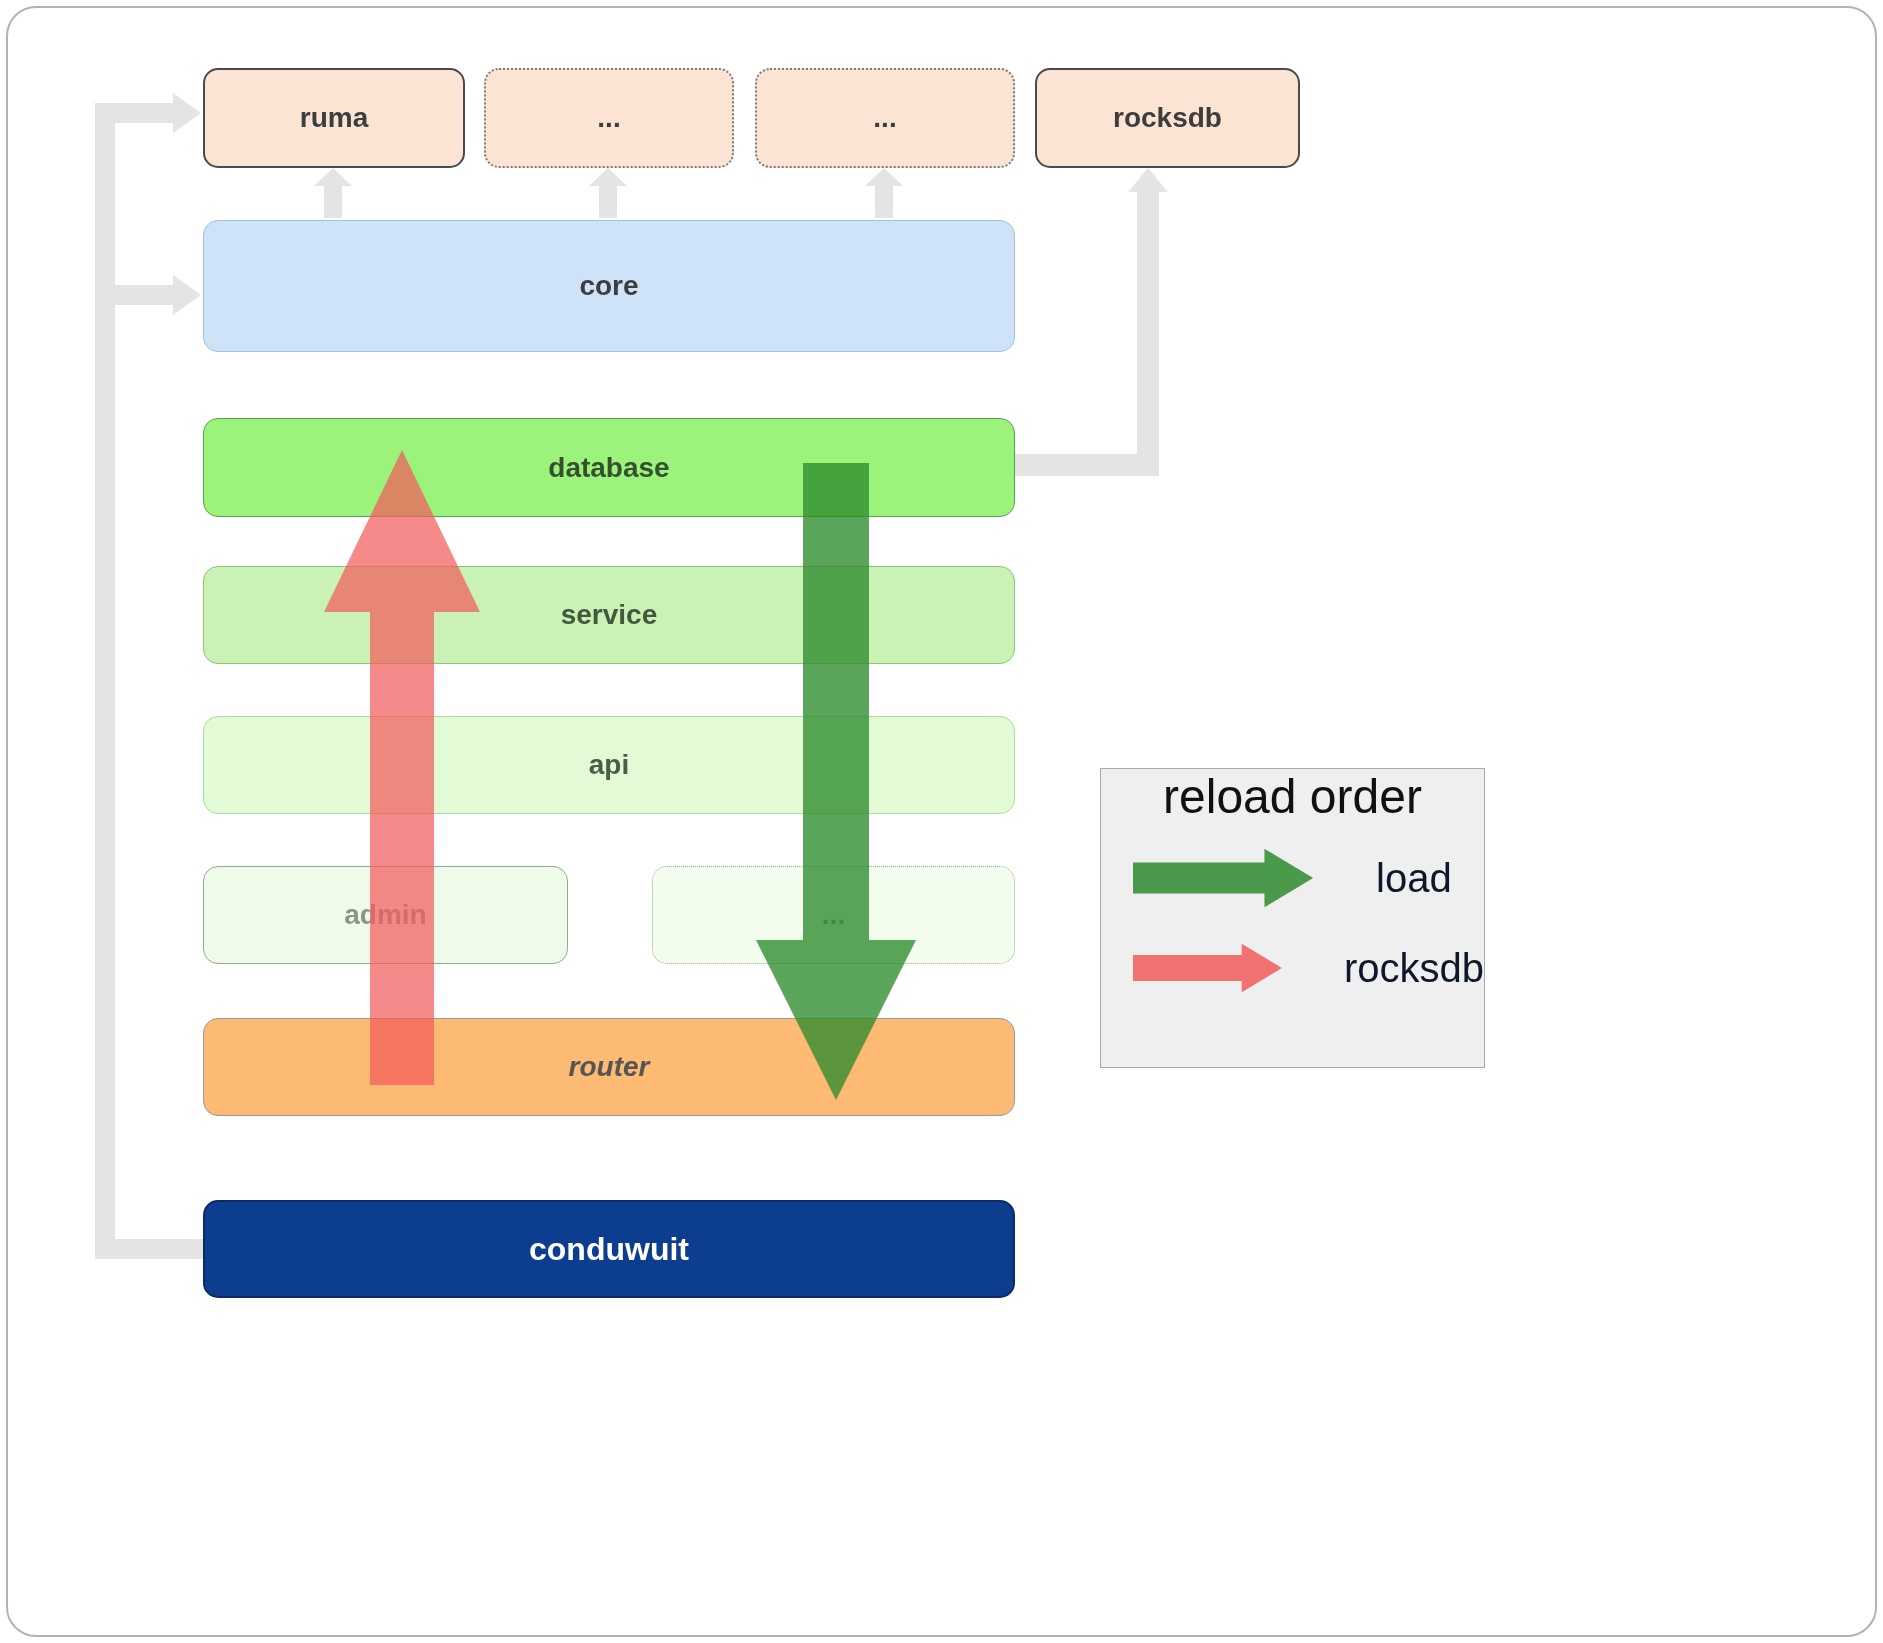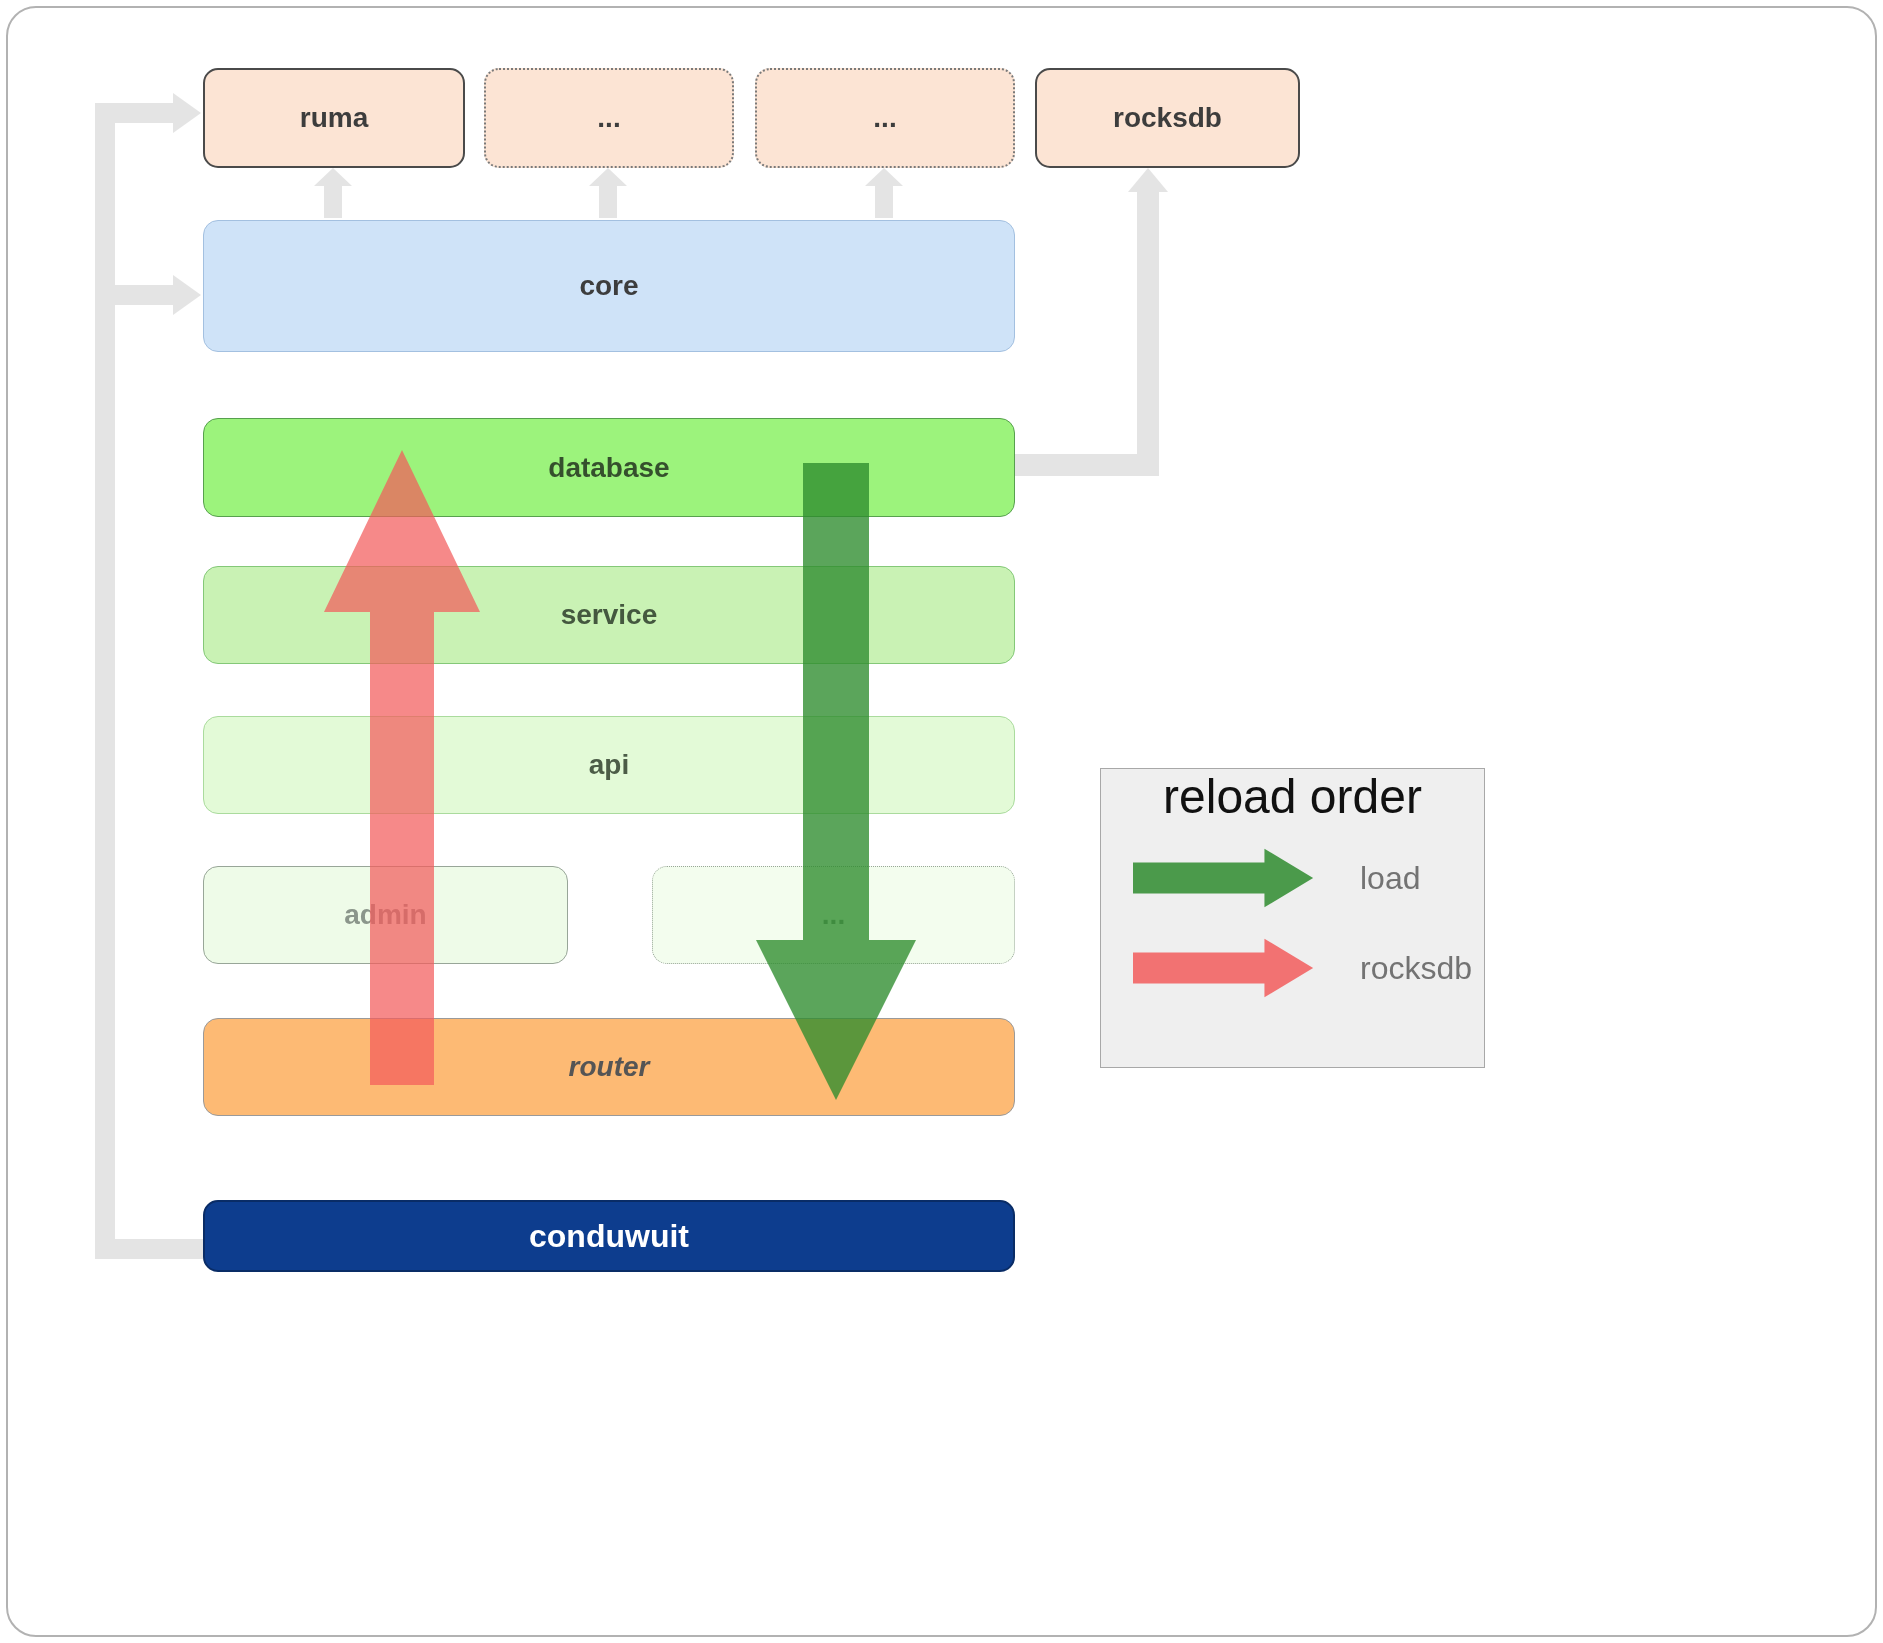--- a/index.html
+++ b/index.html
@@ -69,22 +69,23 @@
   }
   .legend-row {
     display: flex;
     align-items: center;
     margin: 18px 0 0 32px;
     gap: 42px;
     height: 72px;
   }
   .legend-row svg { display: block; }
   .legend-label {
-    font-size: 32px;
-    color: #737373;
+    font-size: 40px;
+    color: #0f172a;
+    margin-left: 16px;
   }
 </style>
 </head>
 <body>
 
 <div class="canvas">
 
   <div class="frame"></div>
 
   <svg class="overlay under" viewBox="0 0 1883 1643">
@@ -136,21 +137,21 @@
     <span>admin</span>
   </div>
   <div class="box green4 dotted" style="left:652px; top:866px; width:363px; height:98px">
     <span>...</span>
   </div>
 
   <div class="box white" style="left:203px; top:1018px; width:812px; height:98px">
     <span>router</span>
   </div>
 
-  <div class="box navy" style="left:203px; top:1200px; width:812px; height:72px">
+  <div class="box navy" style="left:203px; top:1200px; width:812px; height:98px">
     <span>conduwuit</span>
   </div>
 
   <svg class="overlay over" viewBox="0 0 1883 1643" style="pointer-events:none">
     <polygon points="402,450 480,612 434,612 434,1085 370,1085 370,612 324,612" fill="rgba(242,92,92,0.72)"></polygon>
     <polygon points="803,463 869,463 869,940 916,940 836,1100 756,940 803,940" fill="rgba(45,140,45,0.78)"></polygon>
   </svg>
 
   <div class="legend">
     <div class="legend-title">reload order</div>

